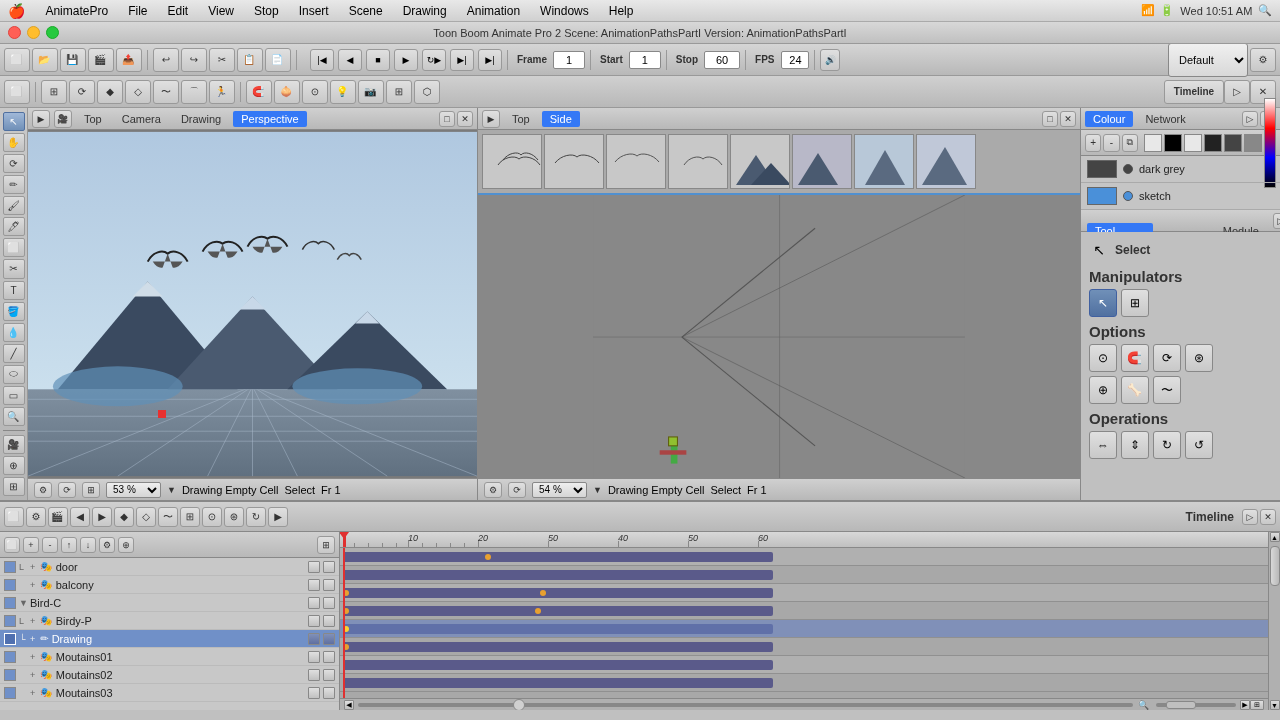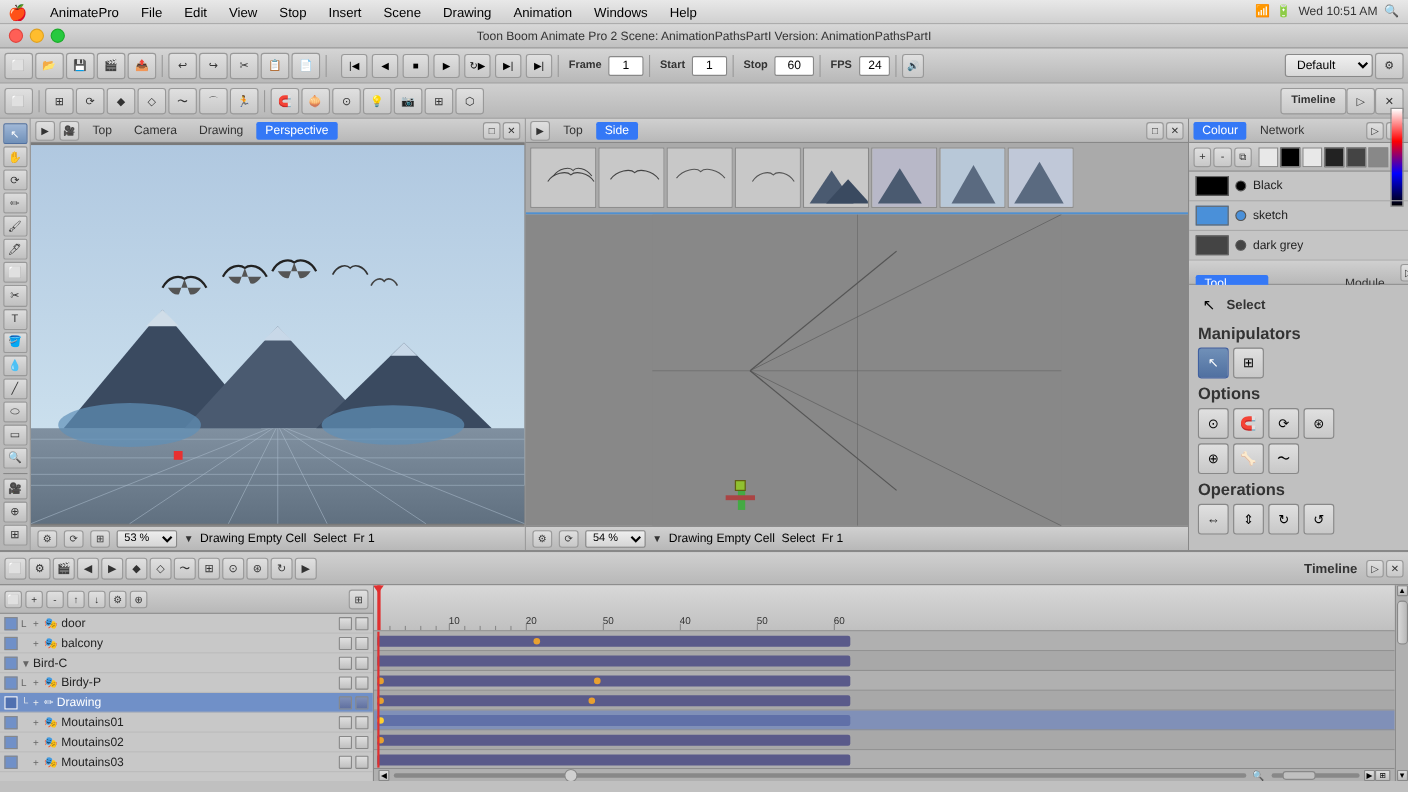--- a/index.html
+++ b/index.html
@@ -129,21 +129,21 @@
       border-radius: 2px;
       text-align: center;
       font-size: 11px;
     }
     .fps-section {
       display: flex;
       align-items: center;
       gap: 3px;
     }
     .view-dropdown {
-      height: 21px;
+      height: 34px;
       background: linear-gradient(to bottom, #f0f0f0, #d8d8d8);
       border: 1px solid #888;
       border-radius: 3px;
       padding: 0 6px;
       font-size: 11px;
       min-width: 80px;
     }
 
     
     #main-content {
@@ -461,28 +461,29 @@
     }
 
     
     #timeline-tracks {
       flex: 1;
       display: flex;
       flex-direction: column;
       overflow: hidden;
     }
     .timeline-ruler {
-      height: 42px;
+      height: 16px;
       background: linear-gradient(to bottom, #d8d8d8, #c0c0c0);
       border-bottom: 1px solid #888;
       display: flex;
       align-items: flex-end;
       padding-bottom: 8px;
       position: relative;
       overflow: hidden;
+      font-style: italic;
     }
     .ruler-mark {
       position: absolute;
       bottom: 4px;
       font-size: 9px;
       color: #333;
     }
     .ruler-tick {
       position: absolute;
       bottom: 0;
@@ -965,33 +966,28 @@
           <div style="width:18px;height:18px;background:#222;border:1px solid #888;"></div>
           <div style="width:18px;height:18px;background:#444;border:1px solid #888;"></div>
           <div style="width:18px;height:18px;background:#888;border:1px solid #888;"></div>
         </div>
         <div style="margin-left:auto;">
           <div style="width:12px;height:90px;background:linear-gradient(to bottom,#fff,#f00,#00f,#000);border:1px solid #888;"></div>
         </div>
       </div>
 
       <div class="color-swatch">
-        <div class="swatch-box" style="background:#000000;"></div>
-        <div class="color-dot" style="background:#000000;"></div>
-        <span class="swatch-name">Black</span>
+        <div class="swatch-box" style="background:#444444;"></div>
+        <div class="color-dot" style="background:#444444;"></div>
+        <span class="swatch-name">dark grey</span>
       </div>
       <div class="color-swatch">
         <div class="swatch-box" style="background:#4a90d9;"></div>
         <div class="color-dot" style="background:#4a90d9;"></div>
         <span class="swatch-name">sketch</span>
-      </div>
-      <div class="color-swatch">
-        <div class="swatch-box" style="background:#444444;"></div>
-        <div class="color-dot" style="background:#444444;"></div>
-        <span class="swatch-name">dark grey</span>
       </div>
 
       <div class="props-header">
         <span class="props-tab active">Tool Properties</span>
         <span class="props-tab">Library</span>
         <span class="props-tab">Module Library</span>
         <div style="margin-left:auto;display:flex;gap:2px;">
           <div class="toolbar-btn" style="width:16px;height:16px;font-size:9px;">▷</div>
 
         </div>

